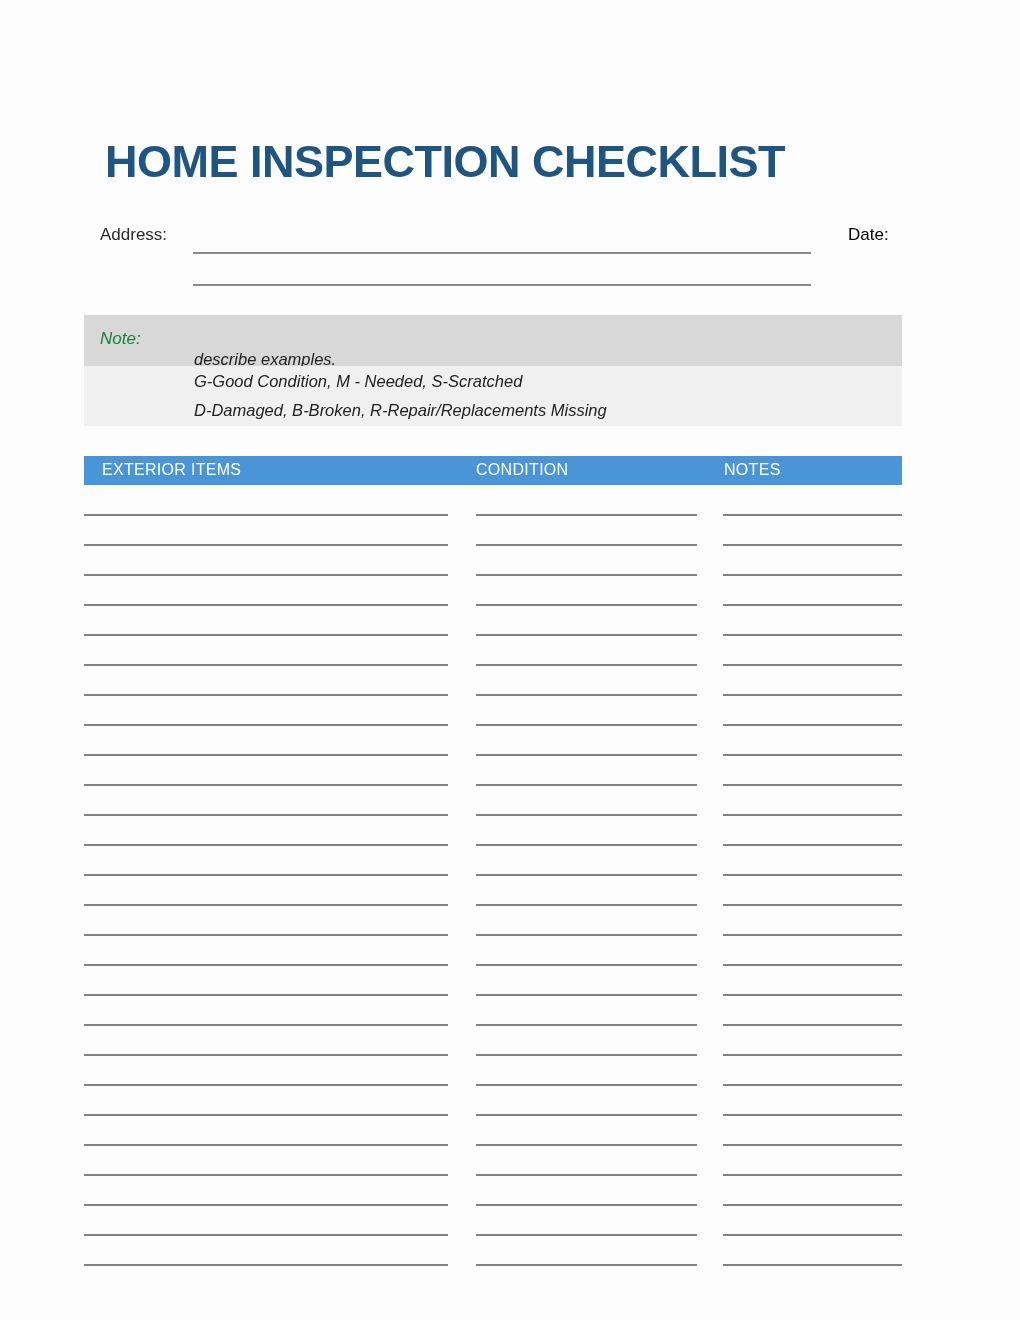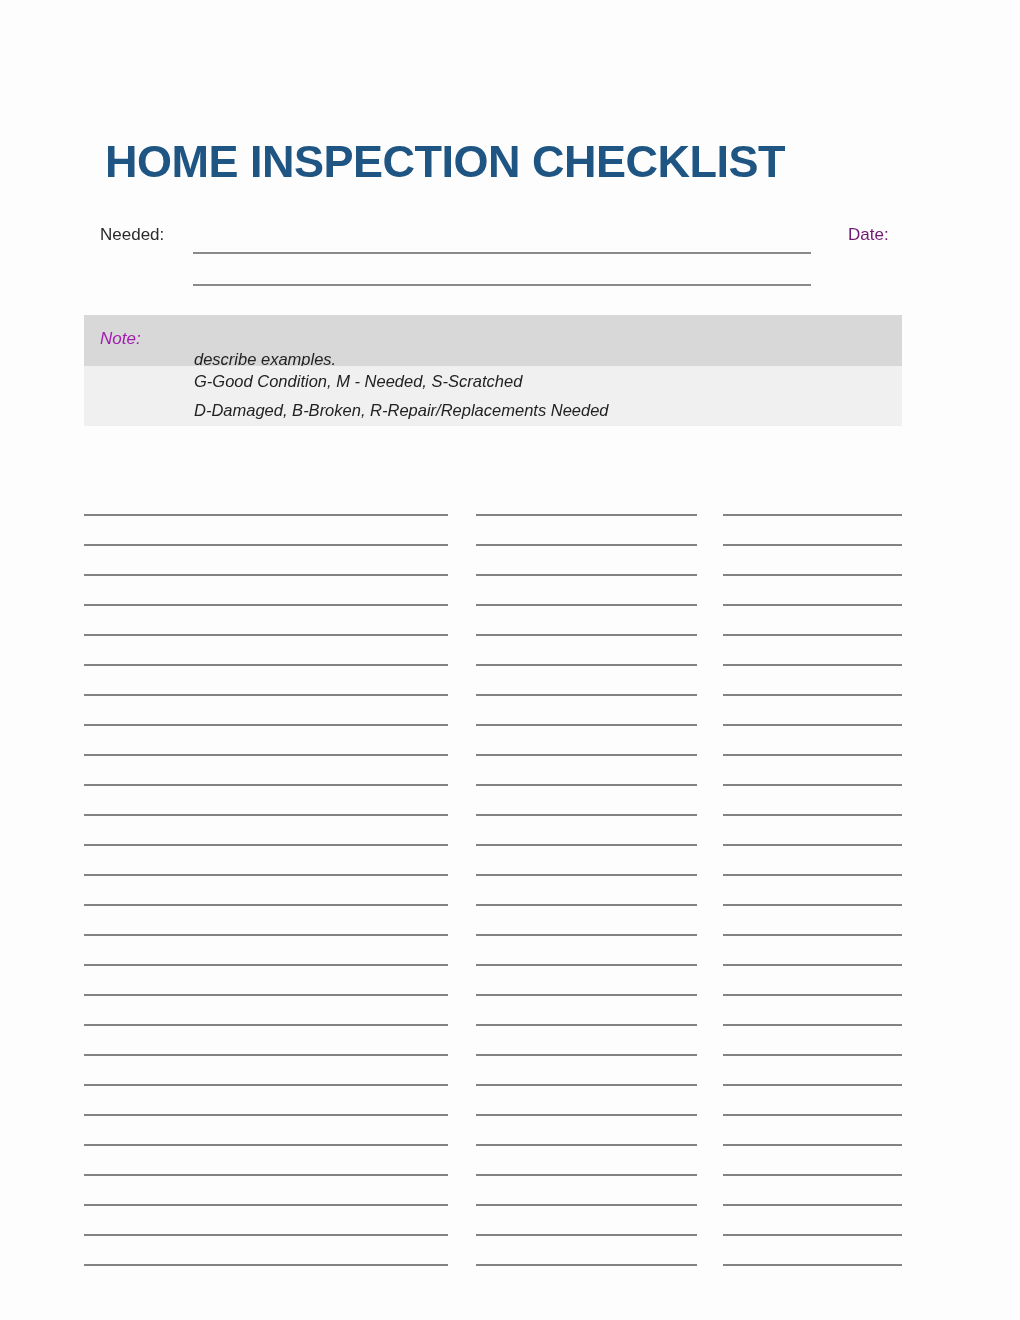--- a/index.html
+++ b/index.html
@@ -36,21 +36,21 @@
     top: 181px;
     font-size: 17px;
     color: #2b2b2b;
     white-space: nowrap;
   }
   .date-label {
     position: absolute;
     left: 848px;
     top: 181px;
     font-size: 17px;
-    color: #701a75;
+    color: #000000;
     white-space: nowrap;
   }
   .addr-rule {
     position: absolute;
     left: 193px;
     width: 618px;
     height: 2px;
     background: #888a8c;
   }
   .addr-rule.r1 { top: 208px; }
@@ -73,21 +73,21 @@
     background: #f0f0f0;
     height: 60px;
     position: relative;
   }
   .note-key {
     position: absolute;
     left: 16px;
     top: 14px;
     font-size: 17px;
     font-style: italic;
-    color: #a21caf;
+    color: #15803d;
     white-space: nowrap;
   }
   .note-text {
     position: absolute;
     left: 110px;
     top: 5px;
     font-size: 16.5px;
     font-style: italic;
     color: #222;
     line-height: 23px;
@@ -143,38 +143,43 @@
   .rule.col2 { left: 476px; width: 221px; }
   .rule.col3 { left: 723px; width: 179px; }
 </style>
 </head>
 <body>
 
 <div class="page">
 
   <div class="doc-title">HOME INSPECTION CHECKLIST</div>
 
-  <div class="addr-label">Needed:</div>
+  <div class="addr-label">Address:</div>
 
   <div class="date-label">Date:</div>
 
   <div class="addr-rule r1"></div>
   <div class="addr-rule r2"></div>
 
   <div class="note-block">
     <div class="note-band-top">
       <span class="note-key">Note:</span>
       <span class="note-line l2">describe examples.</span>
     </div>
     <div class="note-band-bottom">
       <span class="note-line l1">G-Good Condition, M - Needed, S-Scratched</span>
-      <span class="note-line l2">D-Damaged, B-Broken, R-Repair/Replacements Needed</span>
+      <span class="note-line l2">D-Damaged, B-Broken, R-Repair/Replacements Missing</span>
     </div>
   </div>
 
+  <div class="tbl-header">
+    <span class="th c1">EXTERIOR ITEMS</span>
+    <span class="th c2">CONDITION</span>
+    <span class="th c3">NOTES</span>
+  </div>
 
   <div class="rules-area" id="rules-area">
       <div style="position: absolute; left: 0px; top: 0px; width: 1020px; height: 0px;">
         <div class="rule col1" style="top: 470px;"></div>
         <div class="rule col2" style="top: 470px;"></div>
         <div class="rule col3" style="top: 470px;"></div>
       </div>
       <div style="position: absolute; left: 0px; top: 0px; width: 1020px; height: 0px;">
         <div class="rule col1" style="top: 500px;"></div>
         <div class="rule col2" style="top: 500px;"></div>

